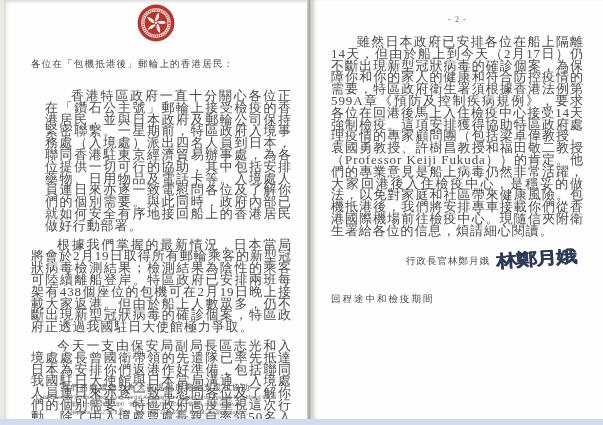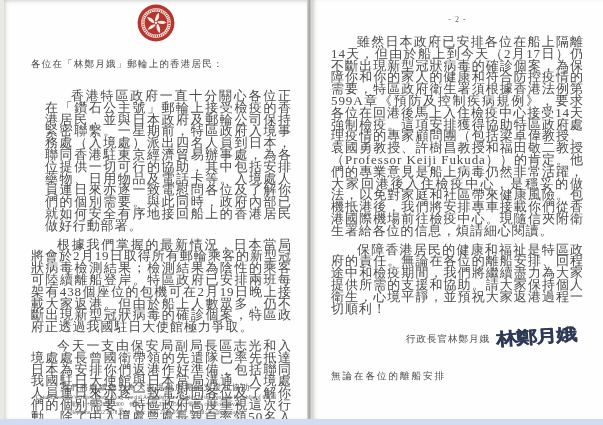--- a/index.html
+++ b/index.html
@@ -51,44 +51,43 @@
           <path d="M0 -1.5 Q4.5 -5 3 -10.8 Q-0.5 -8.5 -1.2 -2.5 Z" transform="rotate(0)"></path>
           <path d="M0 -1.5 Q4.5 -5 3 -10.8 Q-0.5 -8.5 -1.2 -2.5 Z" transform="rotate(72)"></path>
           <path d="M0 -1.5 Q4.5 -5 3 -10.8 Q-0.5 -8.5 -1.2 -2.5 Z" transform="rotate(144)"></path>
           <path d="M0 -1.5 Q4.5 -5 3 -10.8 Q-0.5 -8.5 -1.2 -2.5 Z" transform="rotate(216)"></path>
           <path d="M0 -1.5 Q4.5 -5 3 -10.8 Q-0.5 -8.5 -1.2 -2.5 Z" transform="rotate(288)"></path>
         </g>
         <circle r="1.2" fill="#f7efe9"></circle>
       </svg>
     </div>
 
-    <div class="salutation">各位在「林鄭月娥」郵輪上的香港居民：</div>
+    <div class="salutation">各位在「包機抵港後」郵輪上的香港居民：</div>
 
     <p class="para first">香港特區政府一直十分關心各位正在「鑽石公主號」郵輪上接受檢疫的香港居民，並與日本政府及郵輪公司保持緊密聯繫。一星期前，特區政府入境事務處（入境處）派出四名人員到日本，聯同香港駐東京經濟貿易辦事處，為各位提供一切可行的協助，其中包括安排藥物、日用物品及電話卡等。入境處人員連日來亦逐一致電慰問各位及了解你們的個別需要。與此同時，政府內部已就如何安全有序地接回船上的香港居民做好行動部署。</p>
     <p class="para">根據我們掌握的最新情況，日本當局將會於2月19日取得所有郵輪乘客的新型冠狀病毒檢測結果；檢測結果為陰性的乘客可陸續離船登岸。特區政府已安排兩班每架有438個座位的包機可在2月19日晚上接載大家返港。但由於船上人數眾多，仍不斷出現新型冠狀病毒的確診個案，特區政府正透過我國駐日大使館極力爭取。</p>
     <p class="para">今天一支由保安局副局長區志光和入境處處長曾國衛帶領的先遣隊已率先抵達日本為安排你們返港作好準備，包括聯同我國駐日大使館與日本當局溝通，入境處人員連日來亦逐一致電慰問各位及了解你們的個別需要。特區政府高度重視這次行動，除了由入境處曾處長親自率領50名入境處人員負責外，衛生署和醫院管理局亦會派出合共8名醫護人員全程參與，確保行動能順利進行，以及沿途照顧你們的健康需要。</p>
 
     <div class="p1-footer">
       <div class="office-zh">我們將繼續盡力為大家提供所需的支援和協助</div>
       <div class="office-en">Chief Executive's Office, Hong Kong Special Administrative Region of the People's Republic of China</div>
       <div class="contact-line">電話：+852 2878 3300　傳真：+852 2509 0580　電郵：ceo@ceo.gov.hk</div>
       <div class="contact-line">Telephone: +852 2878 3300　Fax: +852 2509 0580　E-mail: ceo@ceo.gov.hk</div>
     </div>
   </div>
 
   <div class="seam"></div>
 
   <div class="page page-right">
     <div class="pagenum">- 2 -</div>
 
     <p class="para first">雖然日本政府已安排各位在船上隔離14天，但由於船上到今天（2月17日）仍不斷出現新型冠狀病毒的確診個案，為保障你和你的家人的健康和符合防控疫情的需要，特區政府衛生署須根據香港法例第599A章《預防及控制疾病規例》，要求各位在回港後馬上入住檢疫中心接受14天強制檢疫。這項安排獲得協助特區政府處理疫情的專家顧問團（包括梁卓偉教授、袁國勇教授、許樹昌教授和福田敬二教授（Professor Keiji Fukuda））的肯定。他們的專業意見是船上病毒仍然非常活躍，大家回港後入住檢疫中心，是穩妥的做法，以免對家庭和社區帶來健康風險。包機抵港後，我們將安排專車接載你們從香港國際機場前往檢疫中心。現隨信夾附衛生署給各位的信息，煩請細心閱讀。</p>
-    <p class="para">保障香港居民的健康和福祉是特區政府的責任。無論在各位的離船安排、回程途中和檢疫期間，我們將繼續盡力為大家提供所需的支援和協助。請大家保持個人衛生，心境平靜，並預祝大家返港過程一切順利！</p>
 
     <div class="sig-row">
       <span class="sig-label">行政長官林鄭月娥</span>
       <span class="signature">林鄭月娥</span>
     </div>
 
-    <div class="date-line">無論在各位的離船安排</div>
+    <div class="date-line">回程途中和檢疫期間</div>
   </div>
 
   <div class="bottom-strip"></div>
 </div>
 
 </body></html>

